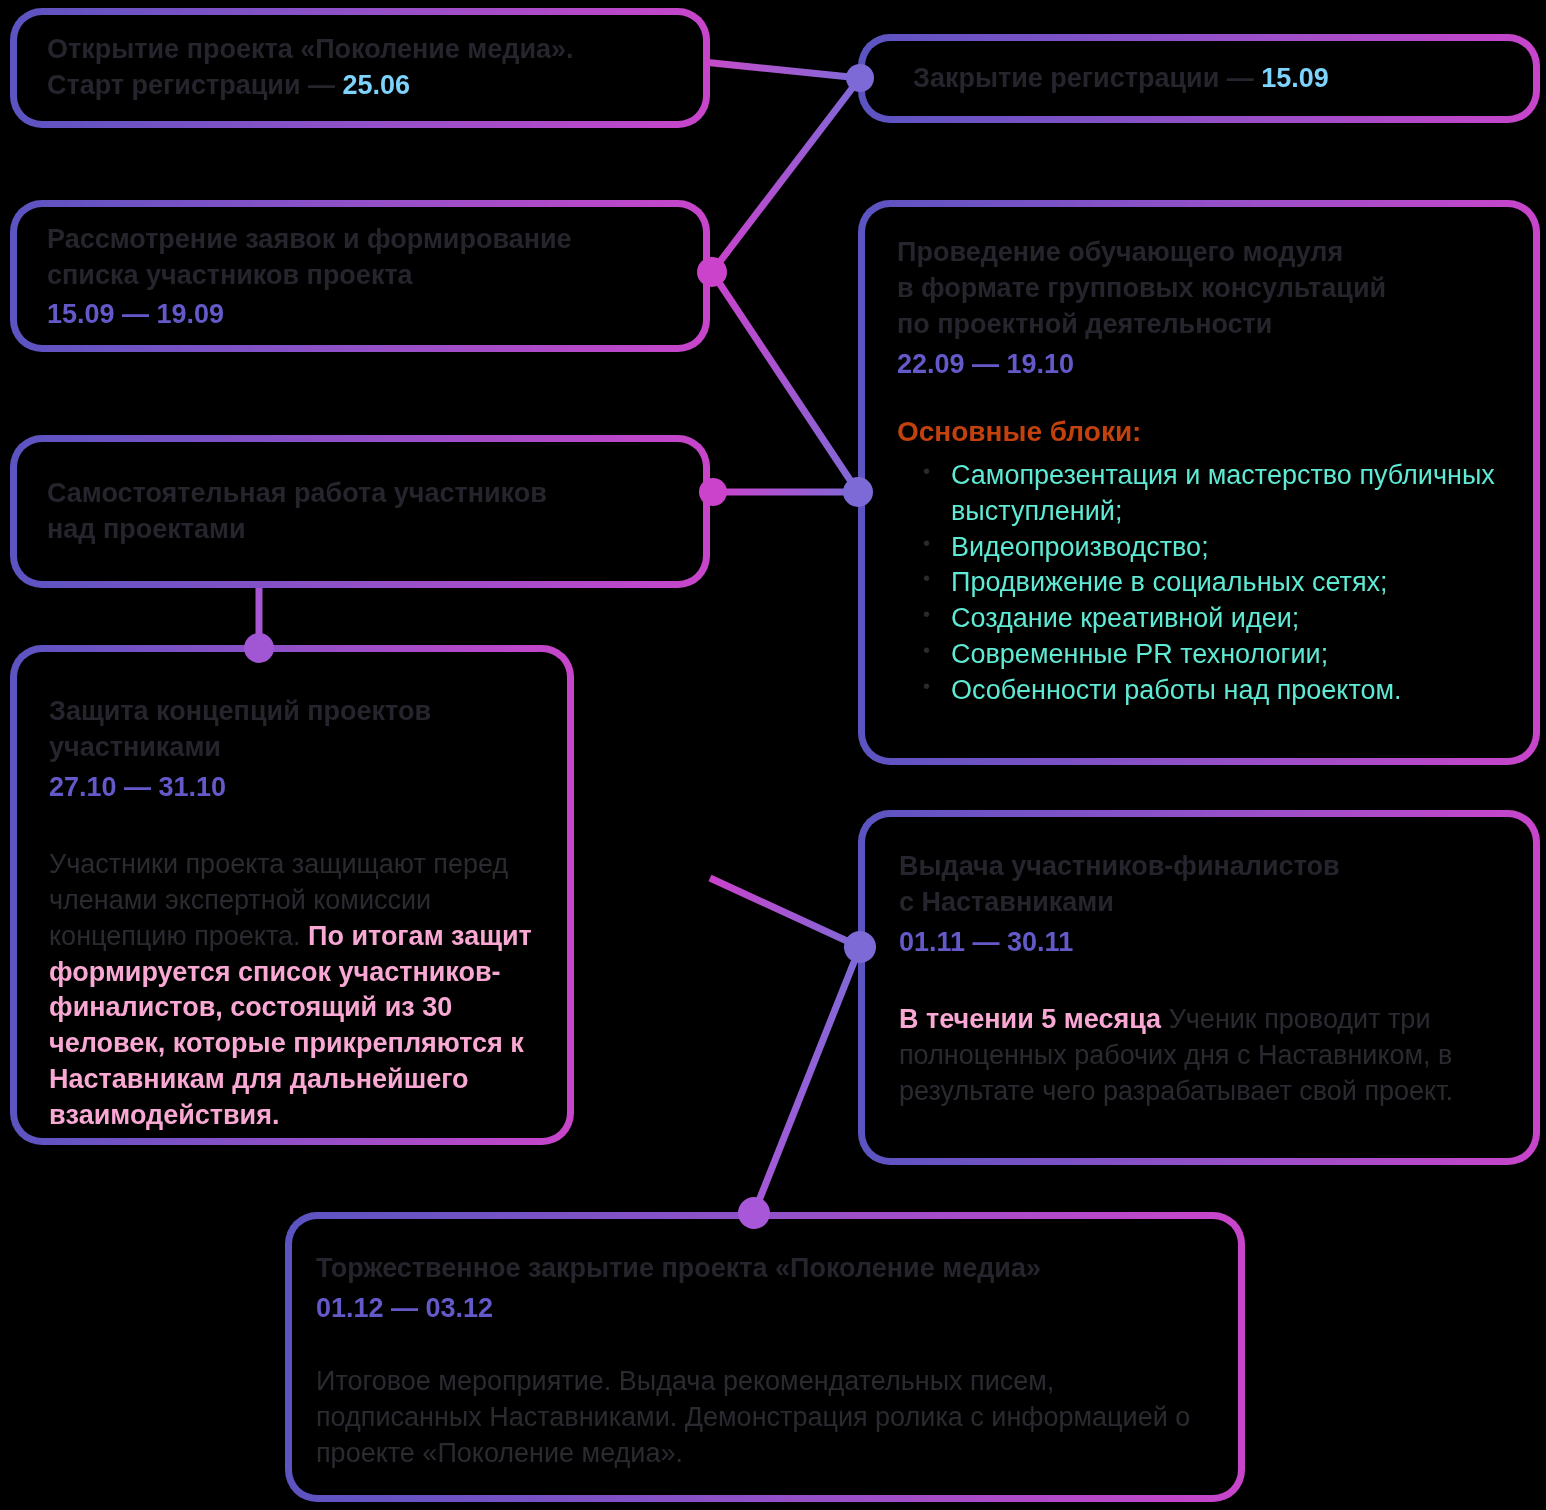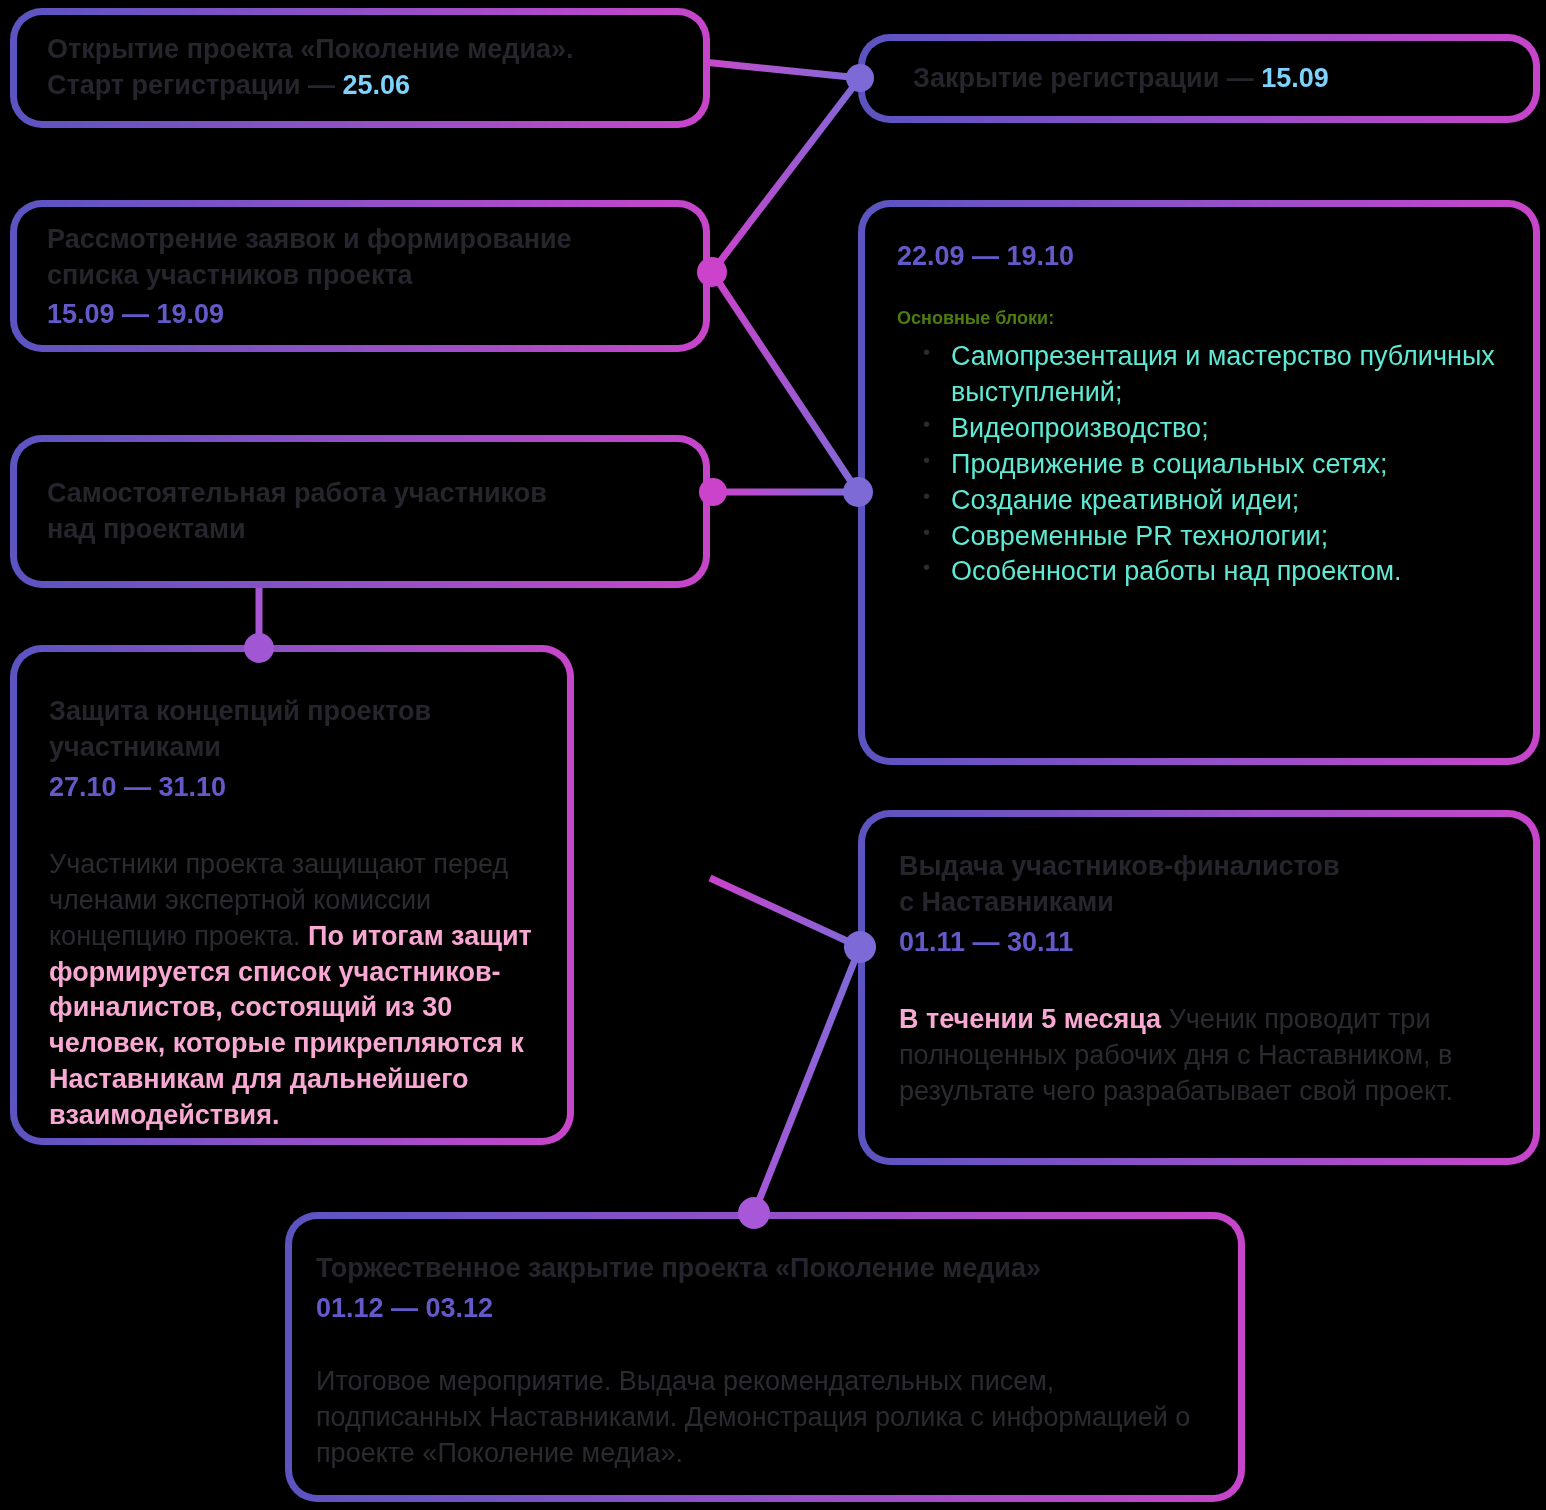--- a/index.html
+++ b/index.html
@@ -16,21 +16,21 @@
          background:linear-gradient(to right,#5b54c1 0%, #9450c8 52%, #c845ca 100%); }
   .box-inner { width:100%; height:100%; box-sizing:border-box; background:#000;
                border-radius:25px; overflow:hidden; }
   .v-center { display:flex; flex-direction:column; justify-content:center; }
 
   p { margin:0; }
   .h { font-size:27px; font-weight:700; color:#26242c; line-height:1.33; white-space:pre-line; }
   .date { color:#7dd3fc; font-weight:700; }
   .date-line { margin-top:6px; font-size:27px; font-weight:700; color:#6459c9; }
   .body { font-size:27px; font-weight:400; color:#2c2a31; line-height:1.33; }
-  .pink-h { font-size:18px; font-weight:700; color:#4d7c0f; }
+  .pink-h { font-size:28px; font-weight:700; color:#c2410c; }
   .pink-bold { color:#f9a8d4; font-weight:700; }
 
   #b1 { left:10px;  top:8px;    width:700px; height:120px; }
   #b2 { left:858px; top:34px;   width:682px; height:89px;  }
   #b3 { left:10px;  top:200px;  width:700px; height:152px; }
   #b4 { left:858px; top:200px;  width:682px; height:565px; }
   #b5 { left:10px;  top:435px;  width:700px; height:153px; }
   #b6 { left:10px;  top:645px;  width:564px; height:500px; }
   #b7 { left:858px; top:810px;  width:682px; height:355px; }
   #b8 { left:285px; top:1212px; width:960px; height:290px; }
@@ -109,20 +109,23 @@
   <div class="box" id="b3">
     <div class="box-inner v-center">
       <p class="h">Рассмотрение заявок и формирование
 списка участников проекта</p>
       <p class="date-line">15.09 — 19.09</p>
     </div>
   </div>
 
   <div class="box" id="b4">
     <div class="box-inner">
+      <p class="h">Проведение обучающего модуля
+в формате групповых консультаций
+по проектной деятельности</p>
       <p class="date-line">22.09 — 19.10</p>
       <p class="pink-h">Основные блоки:</p>
       <ul class="blocks">
         <li>Самопрезентация и мастерство публичных выступлений;</li>
         <li>Видеопроизводство;</li>
         <li>Продвижение в социальных сетях;</li>
         <li>Создание креативной идеи;</li>
         <li>Современные PR технологии;</li>
         <li>Особенности работы над проектом.</li>
       </ul>

